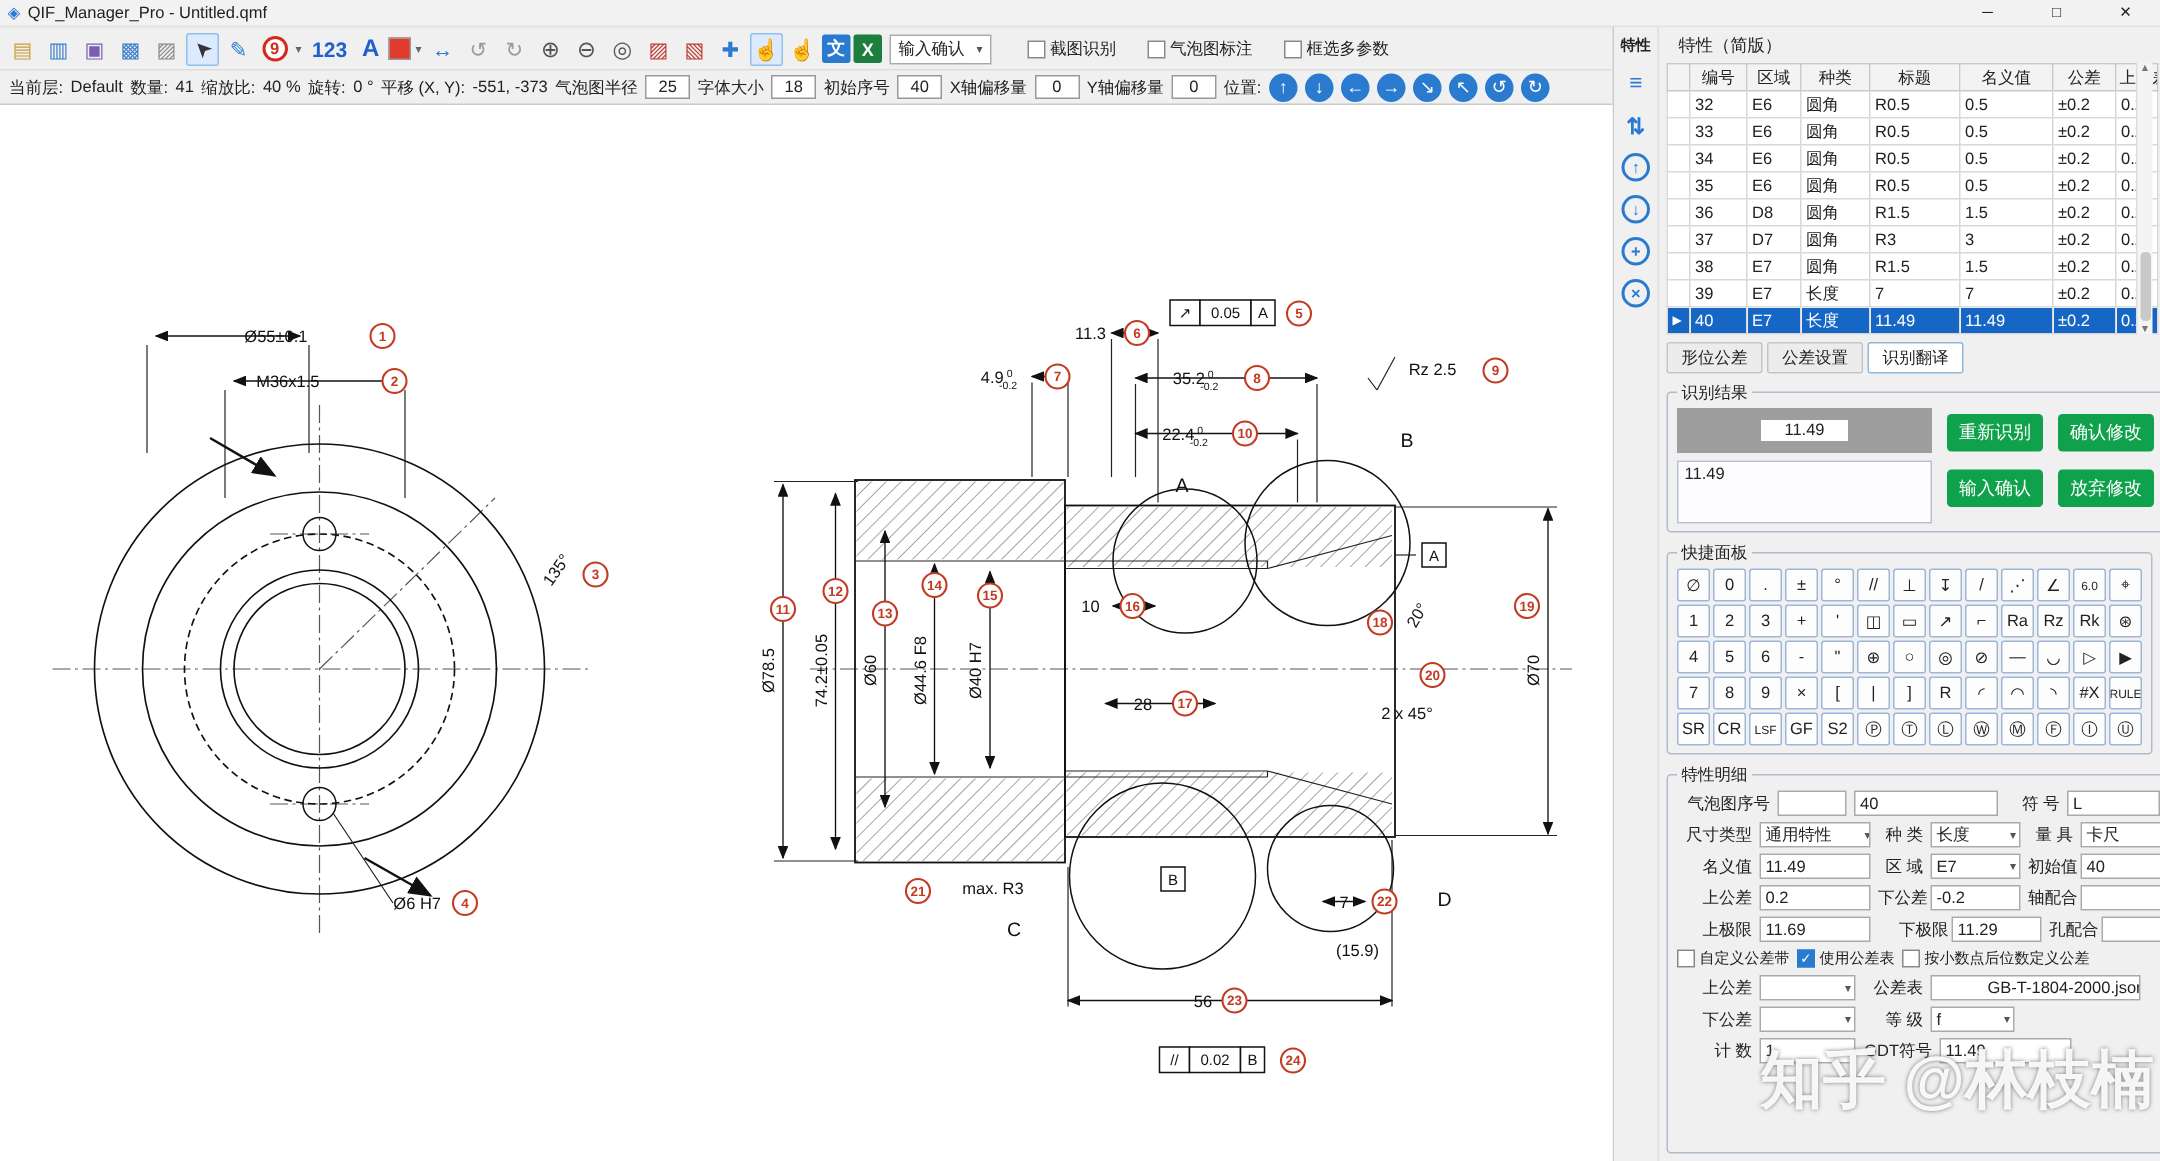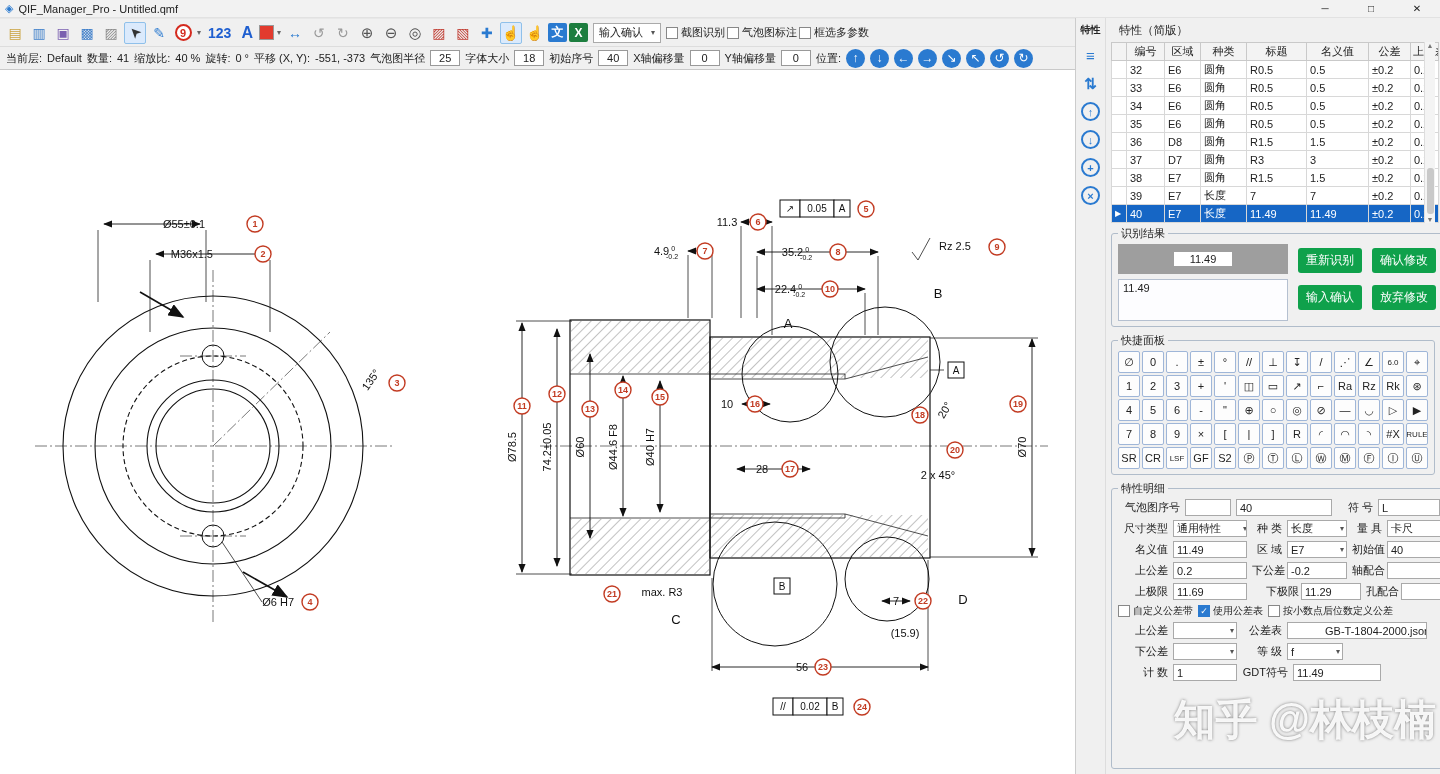--- a/index.html
+++ b/index.html
@@ -18,21 +18,21 @@
   .tb-icon{width:22px;height:22px;display:flex;align-items:center;justify-content:center;font-size:14px;color:#555;border:1px solid transparent;border-radius:2px}
   .tb-icon.sel{background:#dbeafc;border-color:#8fc0ea}
   .tb-icon.tb-text{width:auto;padding:0 3px}
   .badge9{width:17px;height:17px;border-radius:50%;border:2px solid #d42a1e;color:#d42a1e;font-weight:bold;display:flex;align-items:center;justify-content:center;font-size:11px;background:#fff}
   .caret{font-size:8px;color:#666;margin:0 1px}
   .swatch{width:15px;height:15px;background:#e23b2e;border:1px solid #999}
   .blue-box{background:#2a7ad0;color:#fff;width:19px;height:19px;display:flex;align-items:center;justify-content:center;font-weight:bold;font-size:12px;border-radius:2px}
   .green-box{background:#1d7e3f;color:#fff;width:19px;height:19px;display:flex;align-items:center;justify-content:center;font-weight:bold;font-size:12px;border-radius:2px}
   .tb-select{height:20px;border:1px solid #aaa;background:#fff;font-size:11px;display:flex;align-items:center;padding:0 5px;gap:8px;margin:0 3px}
   .tb-select .car,.df-select .car{font-size:8px;color:#555}
-  .tb-check{display:flex;align-items:center;gap:3px;font-size:11px;margin-left:0;white-space:nowrap}
+  .tb-check{display:flex;align-items:center;gap:3px;font-size:11px;margin-left:19px;white-space:nowrap}
   .checkbox{width:12px;height:12px;border:1px solid #888;background:#fff;display:inline-flex;align-items:center;justify-content:center;font-size:9px;color:#fff}
   .checkbox.checked{background:#2a7ad0;border-color:#2a7ad0}
   .statusbar{height:24px;background:#f0f0f0;border-top:1px solid #ddd;border-bottom:1px solid #c9c9c9;display:flex;align-items:center;padding:0 6px;gap:5px;font-size:11px;white-space:nowrap}
   .sb-input{width:30px;height:16px;border:1px solid #999;background:#fff;font-size:11px;text-align:center;line-height:15px}
   .sb-arrow{width:19px;height:19px;border-radius:50%;background:#2a7ad0;color:#fff;display:flex;align-items:center;justify-content:center;font-size:12px;cursor:pointer}
   .canvas{flex:1;background:#fff;position:relative;overflow:hidden}
   .right-col{width:365px;display:flex;background:#f0f0f0;border-left:1px solid #ccc}
   .side-strip{width:30px;display:flex;flex-direction:column;align-items:center;padding-top:5px;gap:9px;border-right:1px solid #ddd}
   .side-tab{font-size:10px;font-weight:bold}
   .side-icon{width:19px;height:19px;border-radius:50%;border:2px solid #2a7ad0;color:#2a7ad0;display:flex;align-items:center;justify-content:center;font-size:11px;font-weight:bold;cursor:pointer}
@@ -560,20 +560,25 @@
               </tbody>
             </table>
           <div class="vscroll">
             <span>▲</span>
             <div style="flex:1;display:flex;flex-direction:column;justify-content:flex-end">
                 <div class="vthumb"></div>
               </div>
             <span>▼</span>
           </div>
         </div>
+        <div class="tabs" id="panel-tabs">
+            <div class="tab">形位公差</div>
+            <div class="tab">公差设置</div>
+            <div class="tab active">识别翻译</div>
+          </div>
         <fieldset class="group">
           <legend>识别结果</legend>
           <div class="rec-body">
             <div>
               <div class="rec-img">
                   <span>11.49</span>
                 </div>
               <div class="rec-text">11.49</div>
             </div>
             <div class="rec-btns" id="rec-btns">

